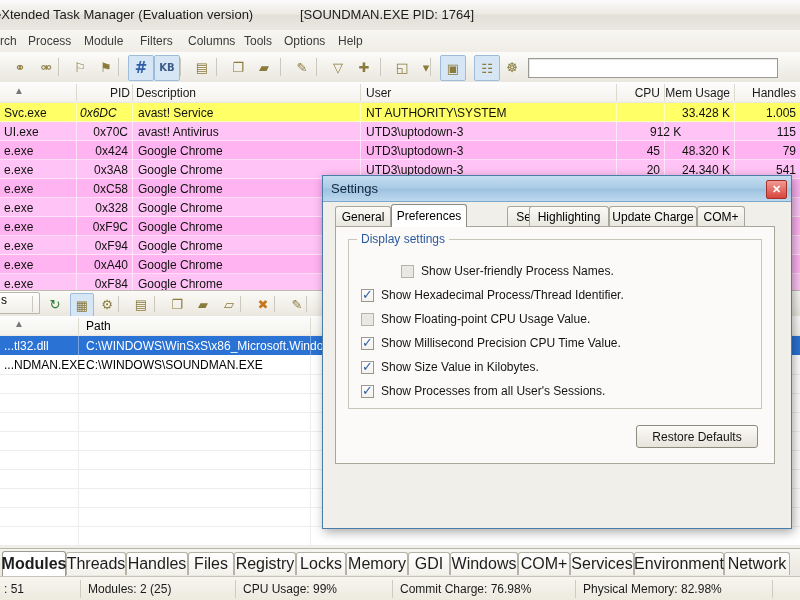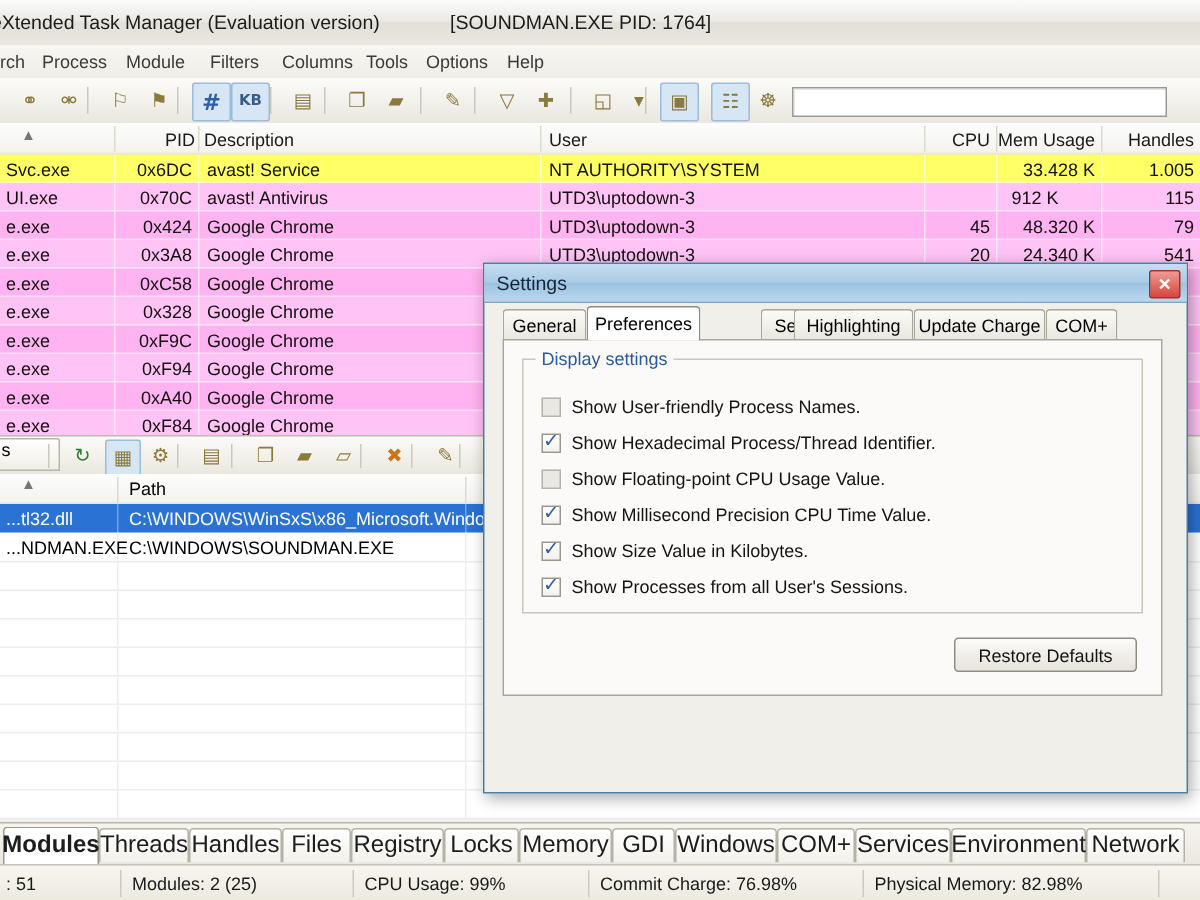--- a/index.html
+++ b/index.html
@@ -406,41 +406,41 @@
       </div>
     <div id="proc-rows">
         <div class="row yellow" style="top:21px;">
           <div class="coldiv" style="left:76px;top:0;"></div>
           <div class="coldiv" style="left:132px;top:0;"></div>
           <div class="coldiv" style="left:360px;top:0;"></div>
           <div class="coldiv" style="left:616px;top:0;"></div>
           <div class="coldiv" style="left:664px;top:0;"></div>
           <div class="coldiv" style="left:734px;top:0;"></div>
           <div class="cell" style="left:4px;width:70px;">Svc.exe</div>
-          <div class="cell" style="left:80px;width:48px;text-align:right;">0x6DC</div>
+          <div class="cell" style="left:80px;width:48px;font-style:italic;">0x6DC</div>
           <div class="cell" style="left:138px;width:210px;">avast! Service</div>
           <div class="cell" style="left:366px;width:240px;">NT AUTHORITY\SYSTEM</div>
           <div class="cell" style="left:580px;width:80px;text-align:right;"></div>
           <div class="cell" style="left:650px;width:80px;text-align:right;">33.428 K</div>
           <div class="cell" style="left:716px;width:80px;text-align:right;">1.005</div>
         </div>
         <div class="rowline" style="top:39px;"></div>
         <div class="row pink2" style="top:40px;">
           <div class="coldiv" style="left:76px;top:0;"></div>
           <div class="coldiv" style="left:132px;top:0;"></div>
           <div class="coldiv" style="left:360px;top:0;"></div>
           <div class="coldiv" style="left:616px;top:0;"></div>
           <div class="coldiv" style="left:664px;top:0;"></div>
           <div class="coldiv" style="left:734px;top:0;"></div>
           <div class="cell" style="left:4px;width:70px;">UI.exe</div>
           <div class="cell" style="left:80px;width:48px;text-align:right;">0x70C</div>
           <div class="cell" style="left:138px;width:210px;">avast! Antivirus</div>
           <div class="cell" style="left:366px;width:240px;">UTD3\uptodown-3</div>
           <div class="cell" style="left:580px;width:80px;text-align:right;"></div>
-          <div class="cell" style="left:650px;width:80px;text-align:center;">912 K</div>
+          <div class="cell" style="left:650px;width:80px;text-align:left;">912 K</div>
           <div class="cell" style="left:716px;width:80px;text-align:right;">115</div>
         </div>
         <div class="rowline" style="top:58px;"></div>
         <div class="row pink" style="top:59px;">
           <div class="coldiv" style="left:76px;top:0;"></div>
           <div class="coldiv" style="left:132px;top:0;"></div>
           <div class="coldiv" style="left:360px;top:0;"></div>
           <div class="coldiv" style="left:616px;top:0;"></div>
           <div class="coldiv" style="left:664px;top:0;"></div>
           <div class="coldiv" style="left:734px;top:0;"></div>
@@ -702,21 +702,21 @@
           <div class="dtab" style="left:132px;width:62px;margin-left:40px;">Security</div>
           <div class="dtab" style="left:194px;width:80px;">Highlighting</div>
           <div class="dtab" style="left:274px;width:88px;">Update Charge</div>
           <div class="dtab" style="left:362px;width:48px;">COM+</div>
         </div>
 
       <div class="tabpanel">
         <div class="groupbox">
           <div class="group-legend">Display settings</div>
           <div id="chk-list">
-              <div class="chkrow" style="top:22px;">
+              <div class="chkrow" style="top:22px;margin-left:40px;">
                 <span class="chkbox unchecked"></span>
                 <span class="chklabel">Show User-friendly Process Names.</span>
               </div>
               <div class="chkrow" style="top:46px;">
                 <span class="chkbox checked"></span>
                 <span class="chklabel">Show Hexadecimal Process/Thread Identifier.</span>
               </div>
               <div class="chkrow" style="top:70px;">
                 <span class="chkbox unchecked"></span>
                 <span class="chklabel">Show Floating-point CPU Usage Value.</span>

